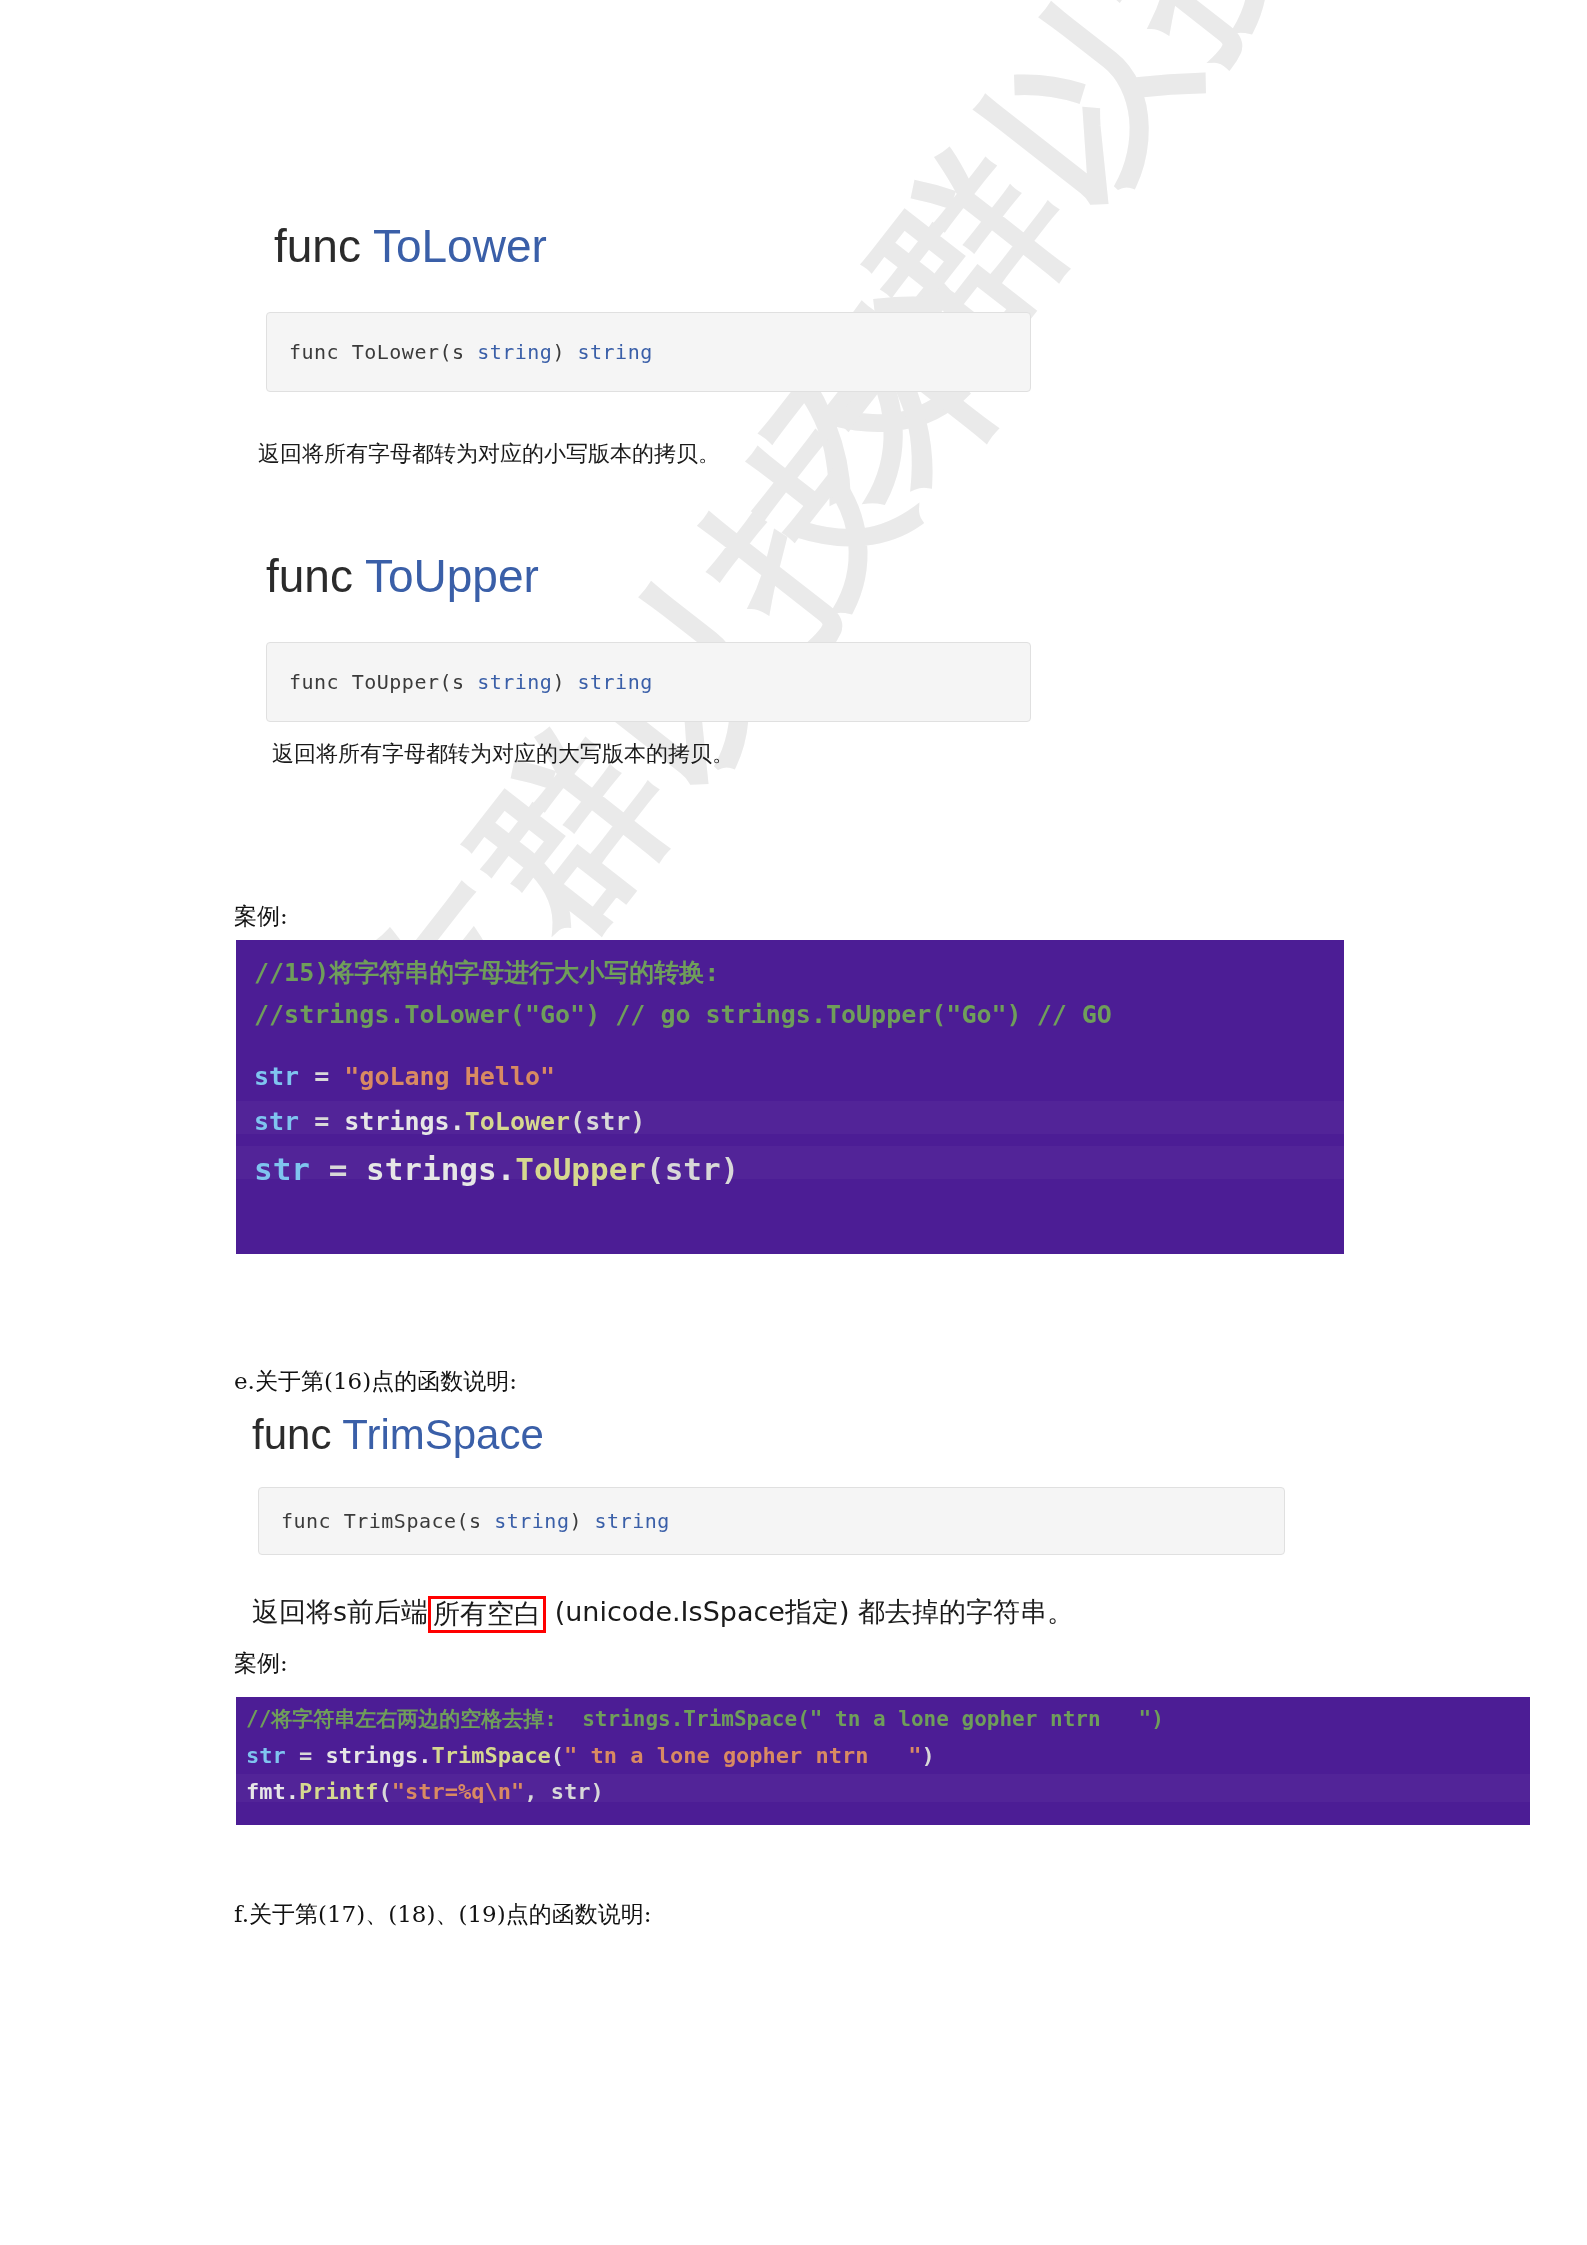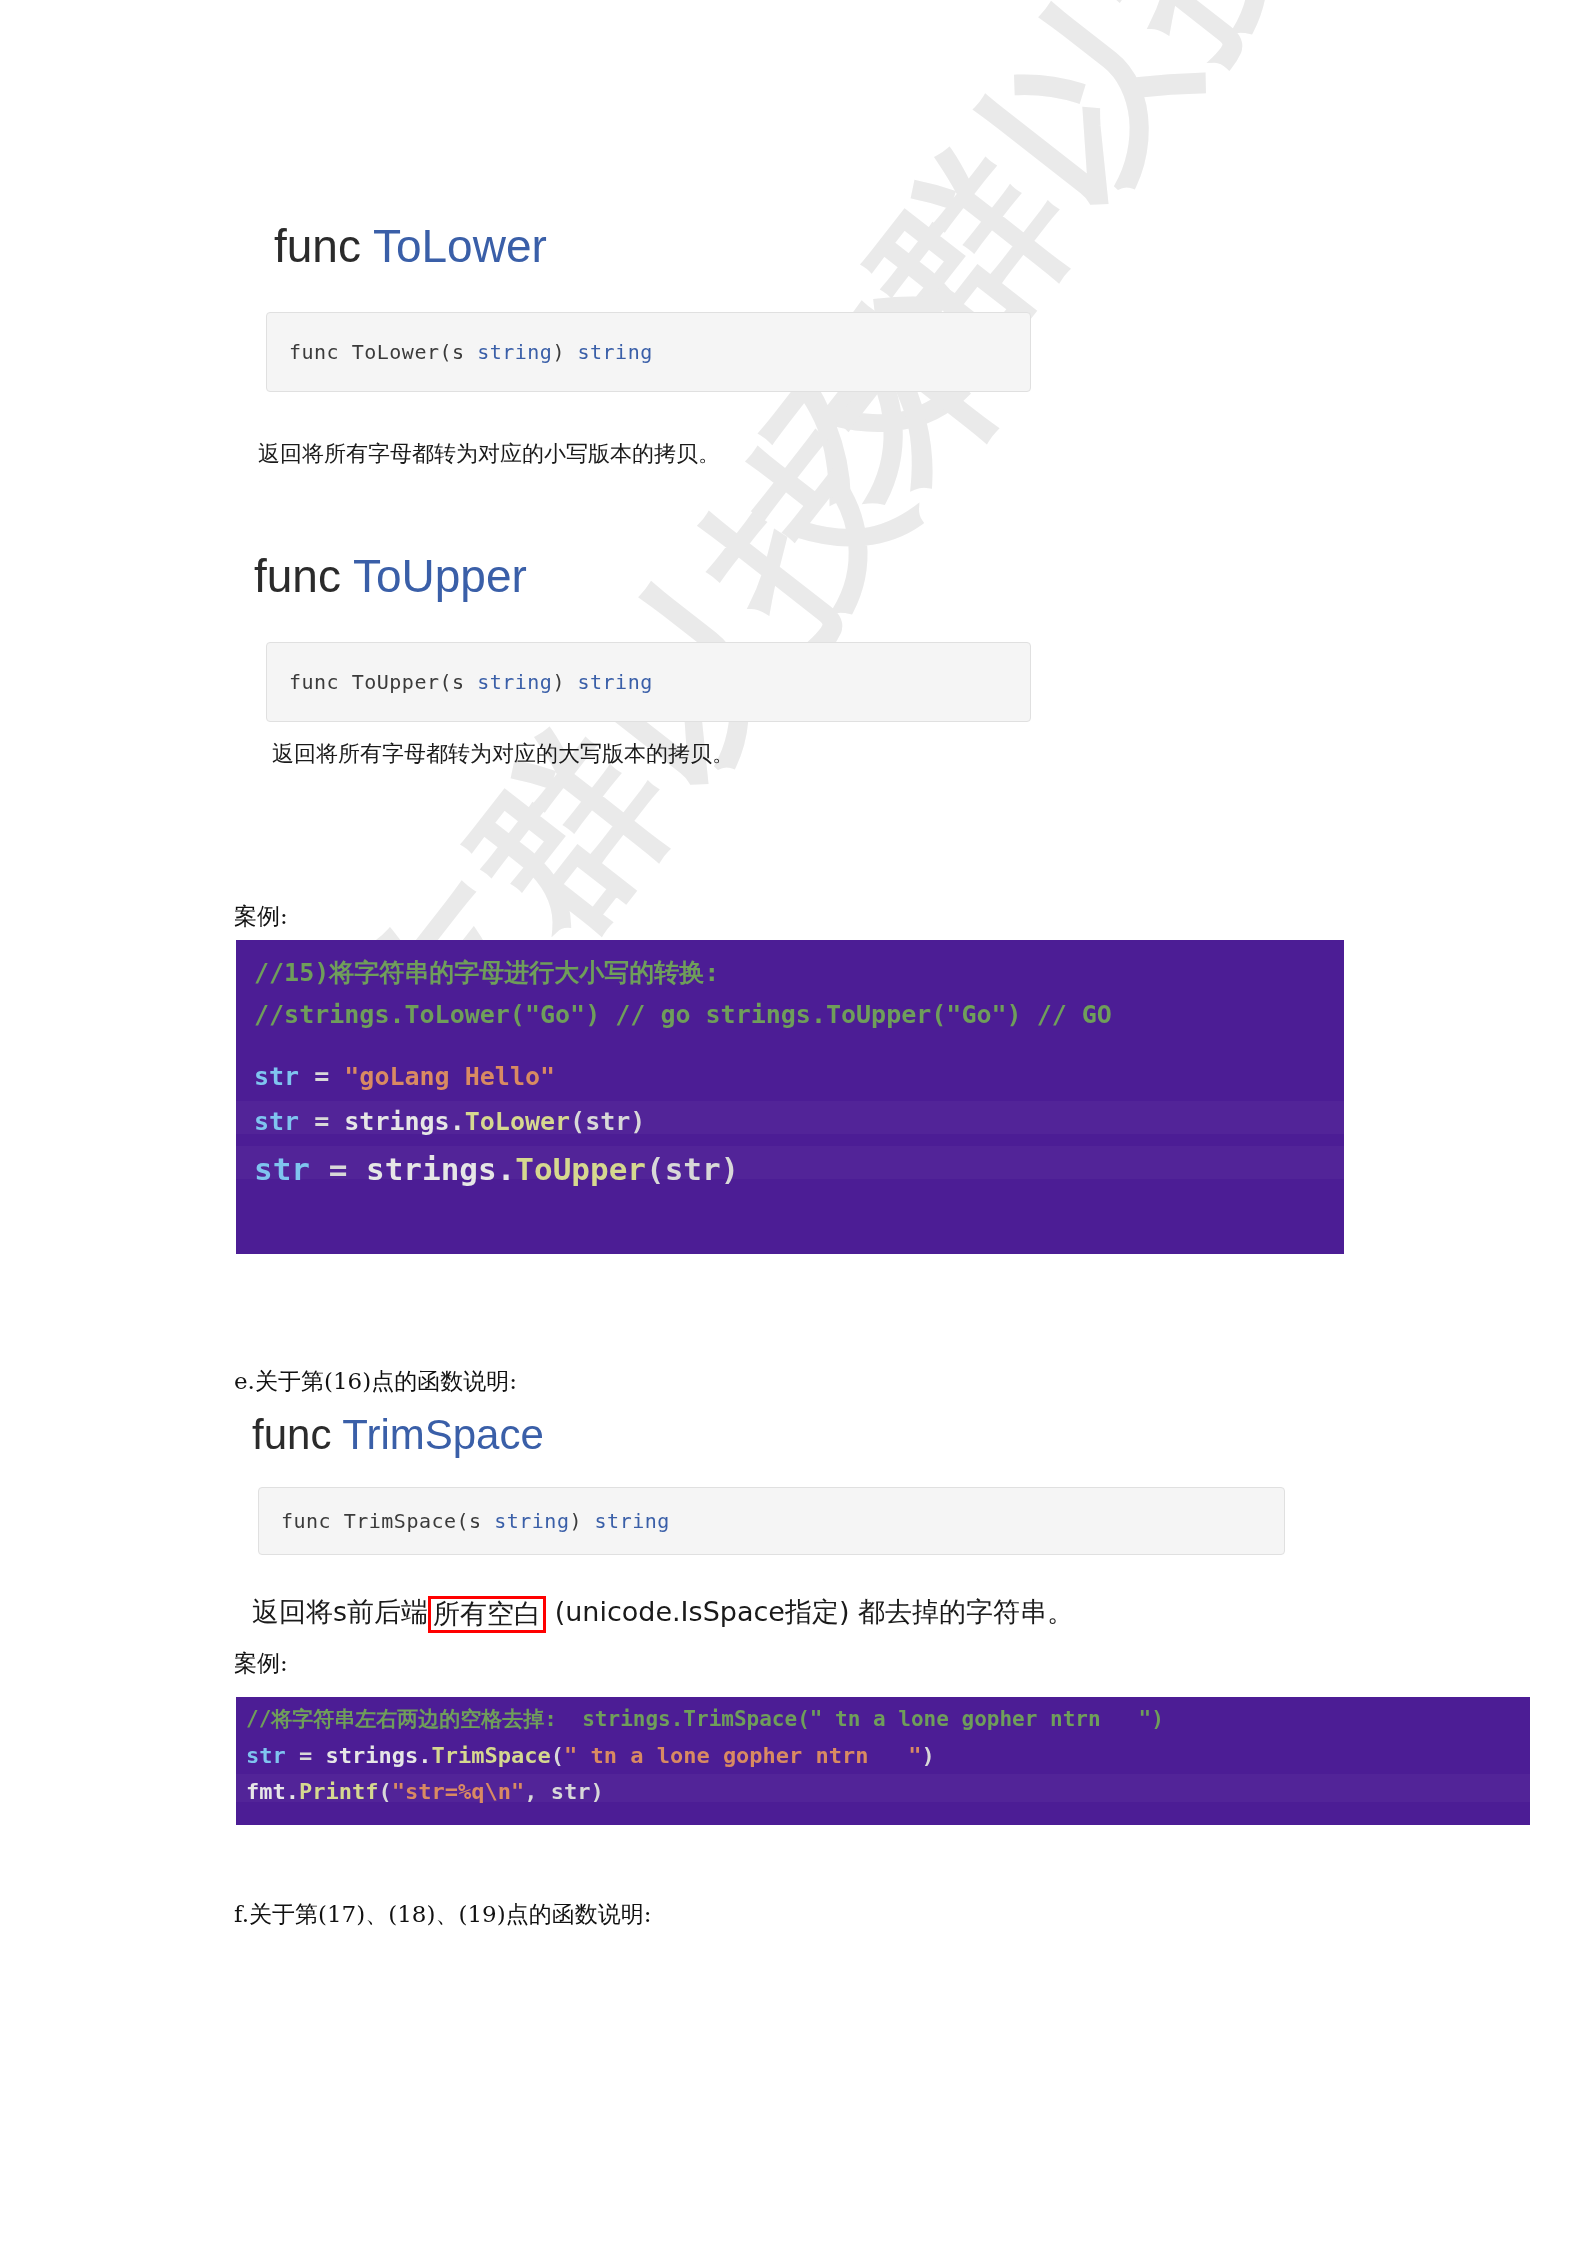--- a/index.html
+++ b/index.html
@@ -163,21 +163,21 @@
     </div>
 
     <div class="sig-box" style="left:266px; top:312px; width:765px; height:80px;">
       <div class="sig-code">
         <span>func ToLower(s </span><span class="kw">string</span><span>) </span><span class="kw">string</span>
       </div>
     </div>
 
     <div class="desc-line" style="left:258px; top:443px;">返回将所有字母都转为对应的小写版本的拷贝。</div>
 
-    <div class="fn-heading" style="left:254px; top:553px;">
+    <div class="fn-heading" style="left:266px; top:553px;">
       <span>func </span><span class="fn-name">ToUpper</span>
     </div>
 
     <div class="sig-box" style="left:266px; top:642px; width:765px; height:80px;">
       <div class="sig-code">
         <span>func ToUpper(s </span><span class="kw">string</span><span>) </span><span class="kw">string</span>
       </div>
     </div>
 
     <div class="desc-line" style="left:272px; top:743px;">返回将所有字母都转为对应的大写版本的拷贝。</div>

